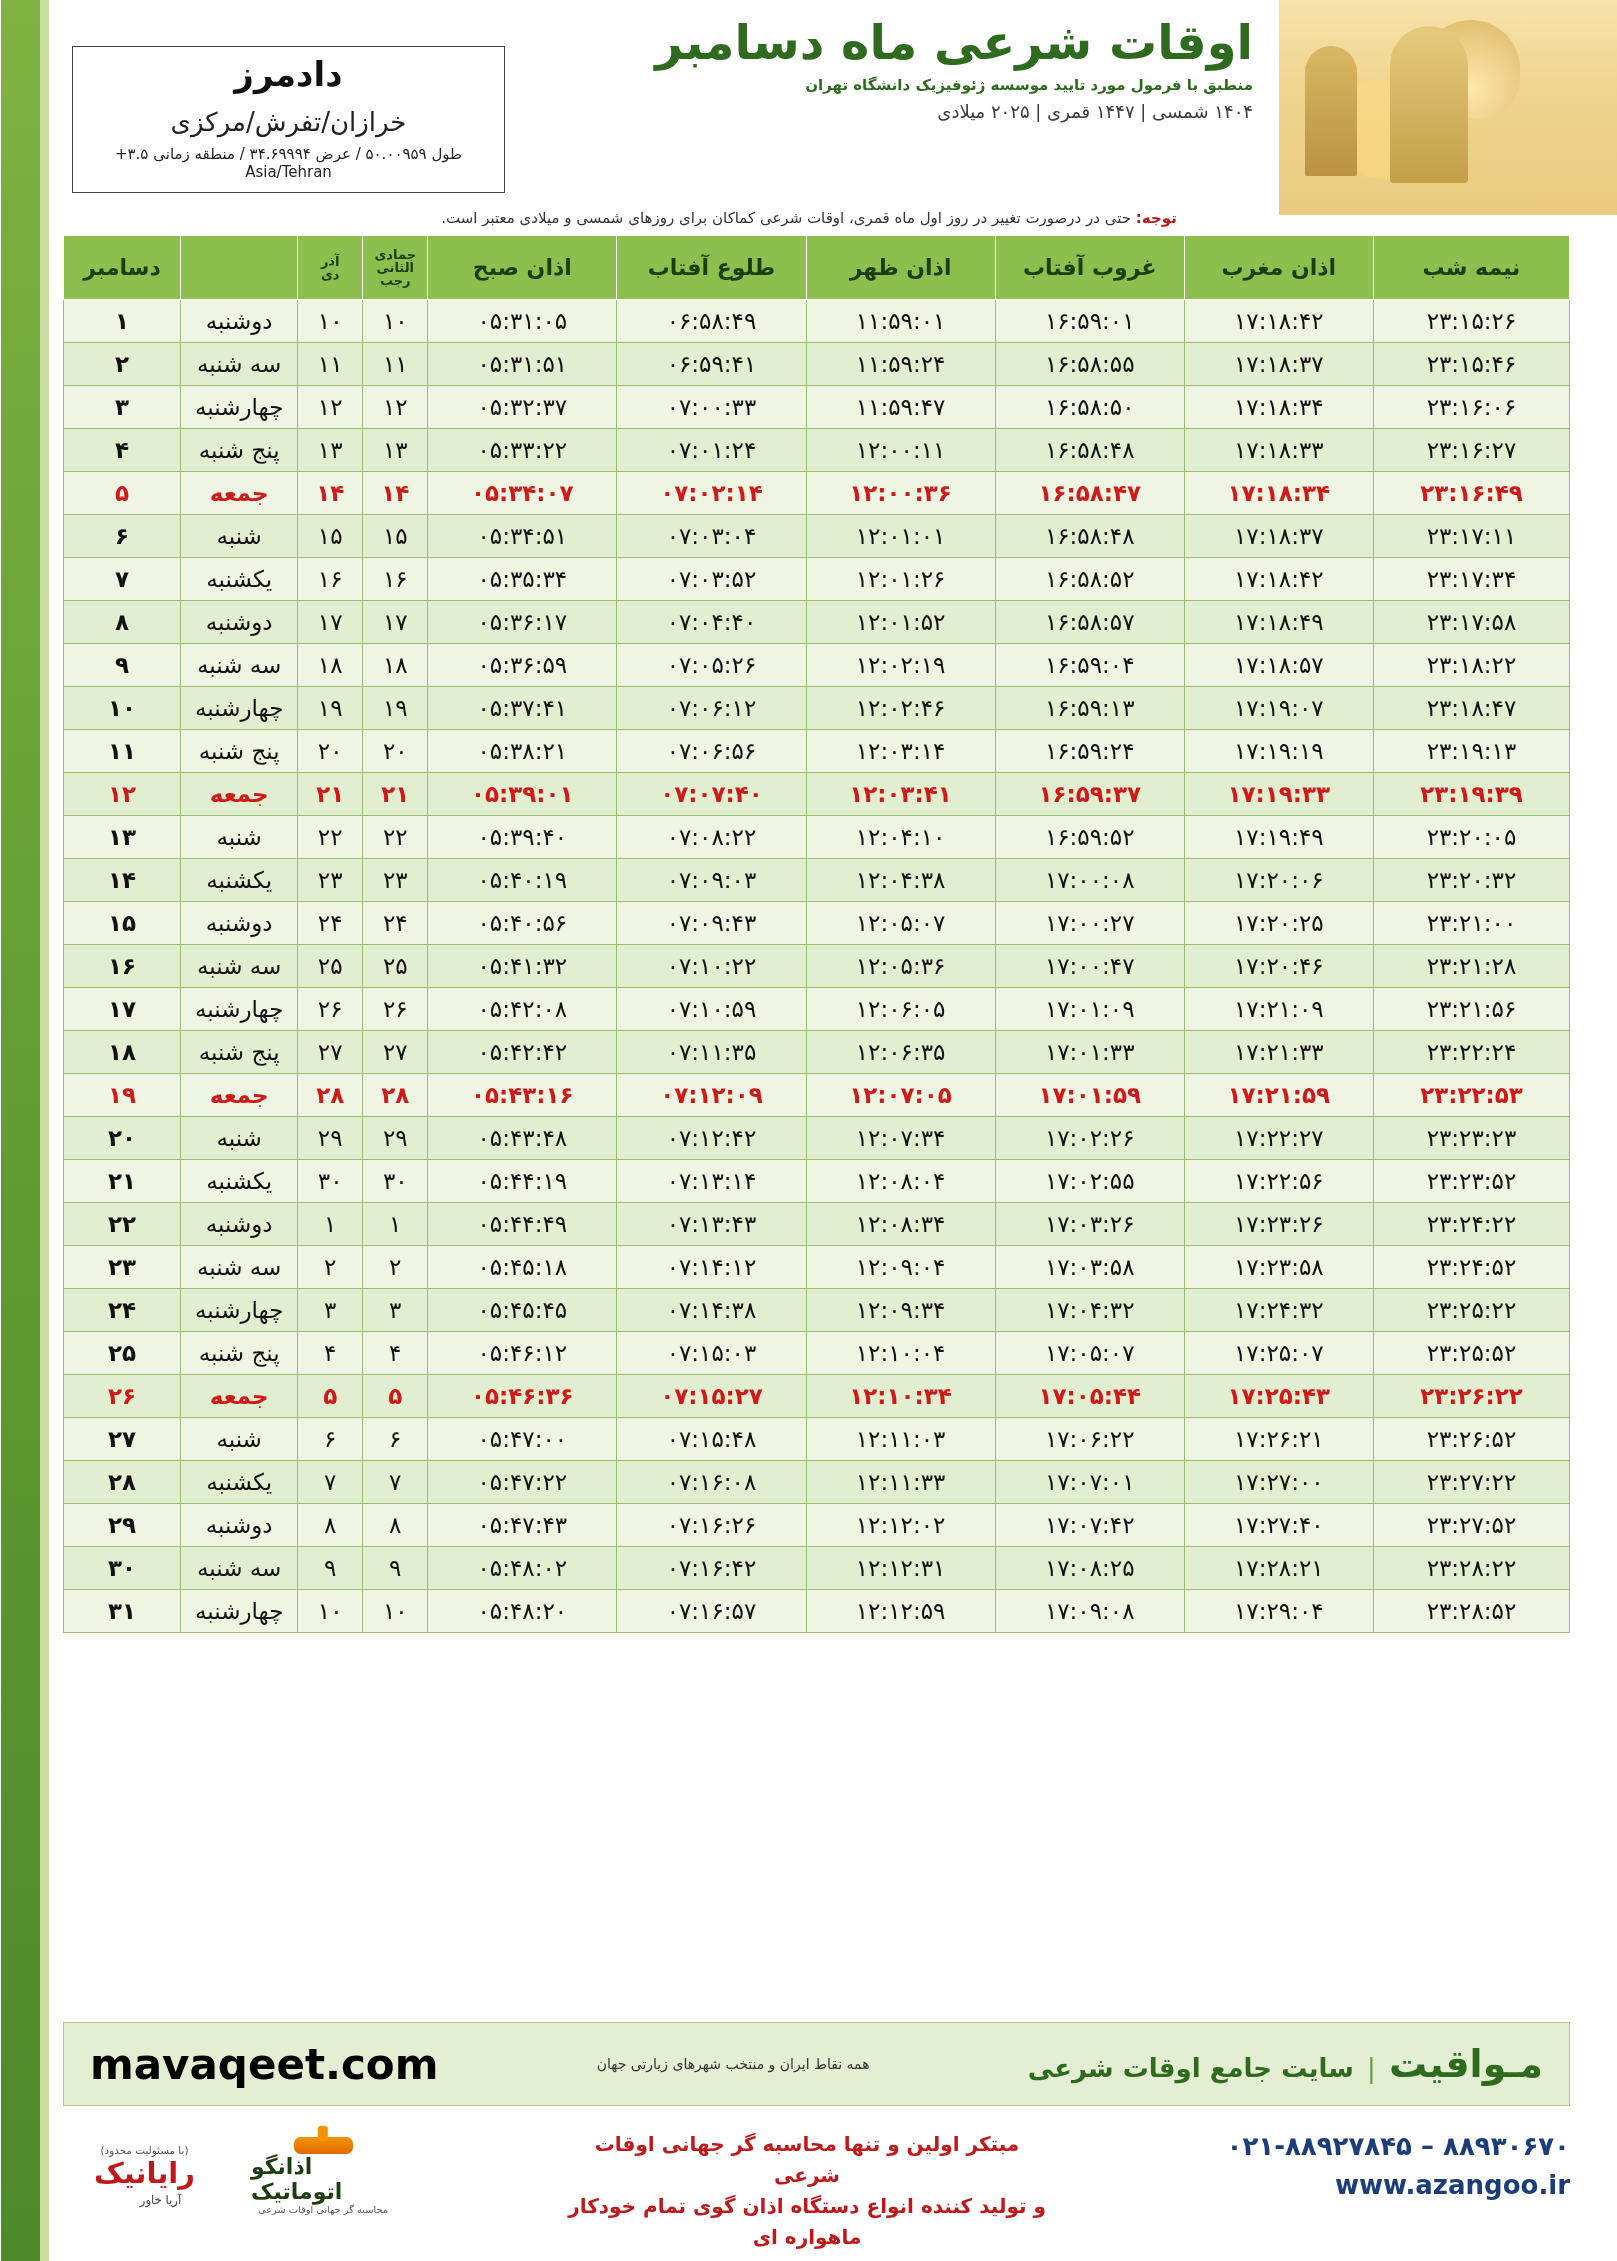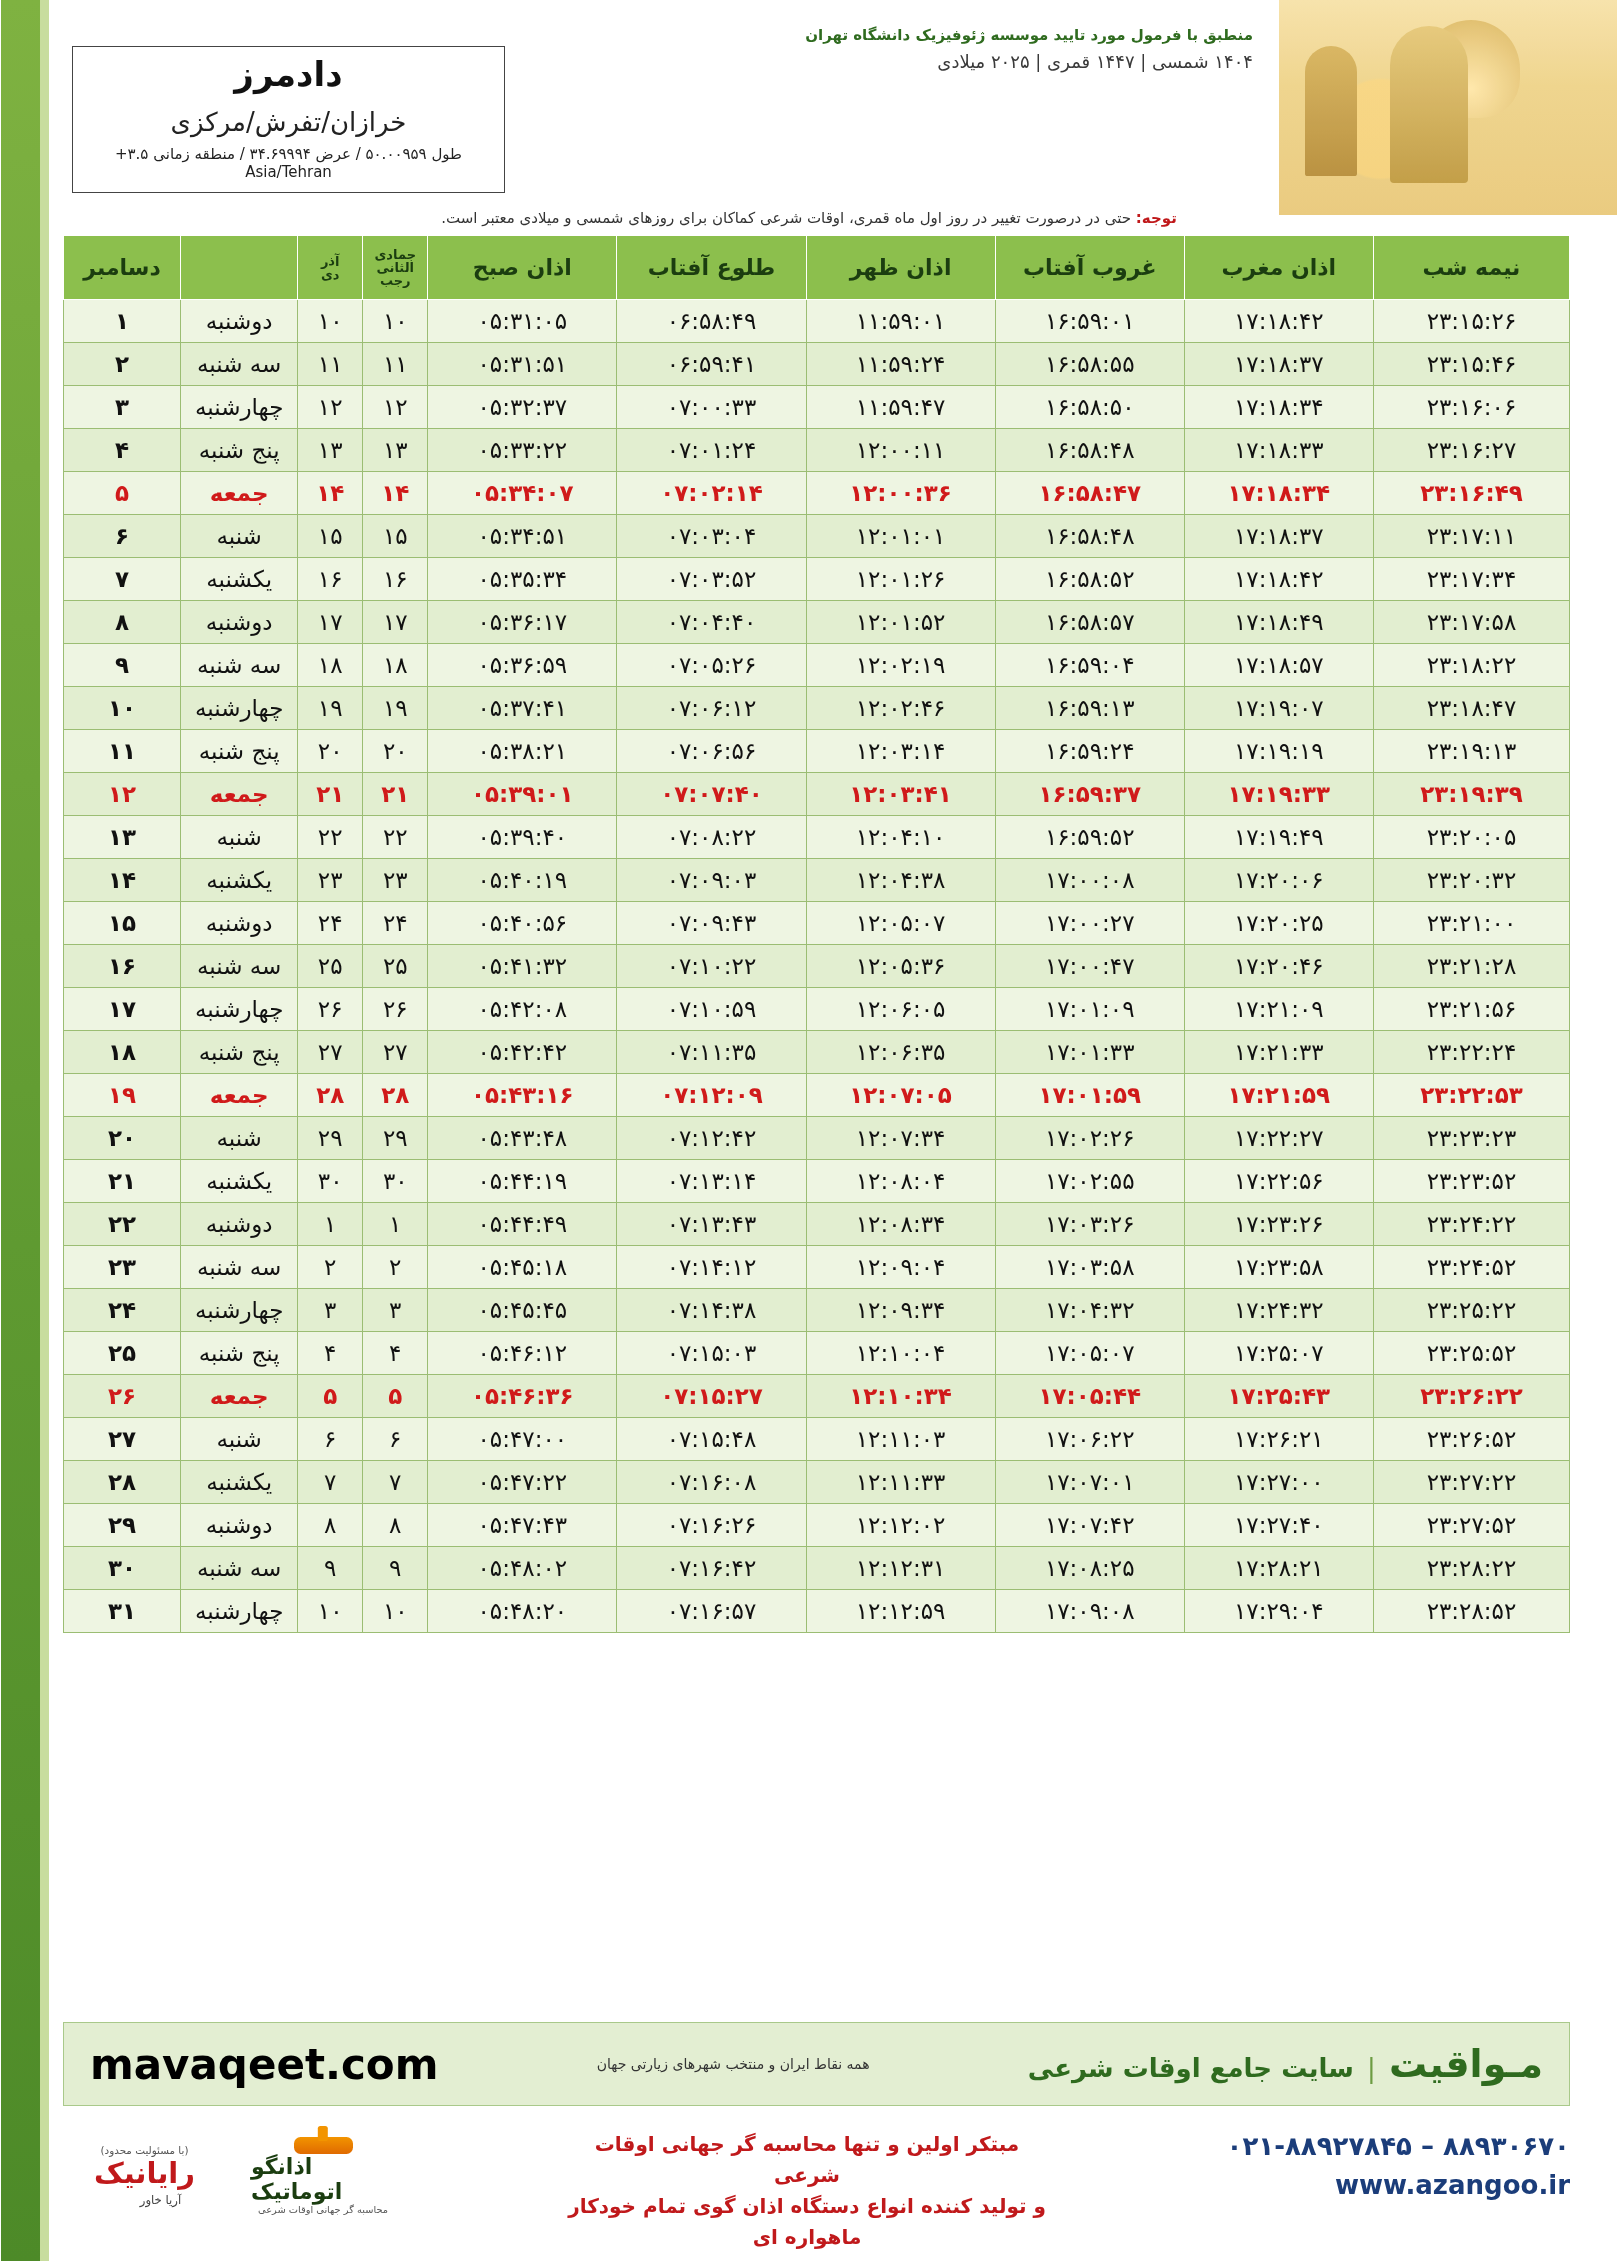--- a/index.html
+++ b/index.html
@@ -151,20 +151,21 @@
 <body>
 
 <div class="left-band"></div>
 <div class="left-band-2"></div>
 
 <div class="header">
   <div class="hdr-art">
     <div class="hdr-dome"></div>
   </div>
   <div class="title-block">
+    <div class="title-main">اوقات شرعی ماه دسامبر</div>
     <div class="title-sub">منطبق با فرمول مورد تایید موسسه ژئوفیزیک دانشگاه تهران</div>
     <div class="title-sub2">۱۴۰۴ شمسی | ۱۴۴۷ قمری | ۲۰۲۵ میلادی</div>
   </div>
 </div>
 
 <div class="city-box">
   <div class="city-name">دادمرز</div>
   <div class="city-prov">خرازان/تفرش/مرکزی</div>
   <div class="city-coord">طول ۵۰.۰۰۹۵۹ / عرض ۳۴.۶۹۹۹۴ / منطقه زمانی ۳.۵+ Asia/Tehran</div>
 </div>

